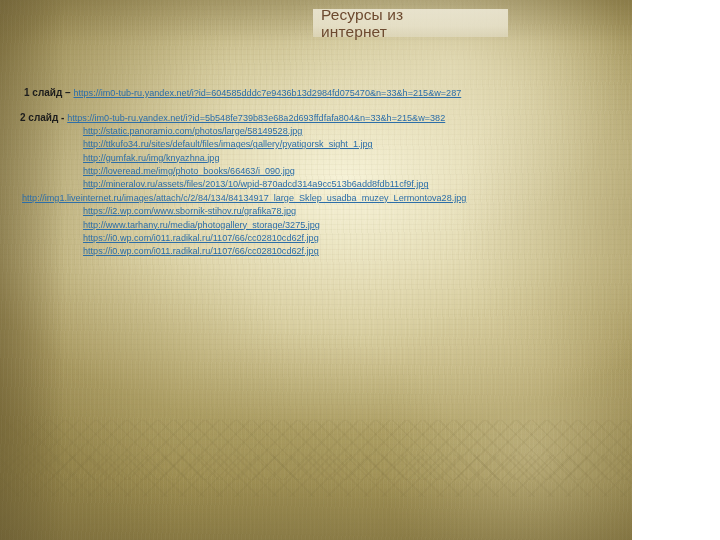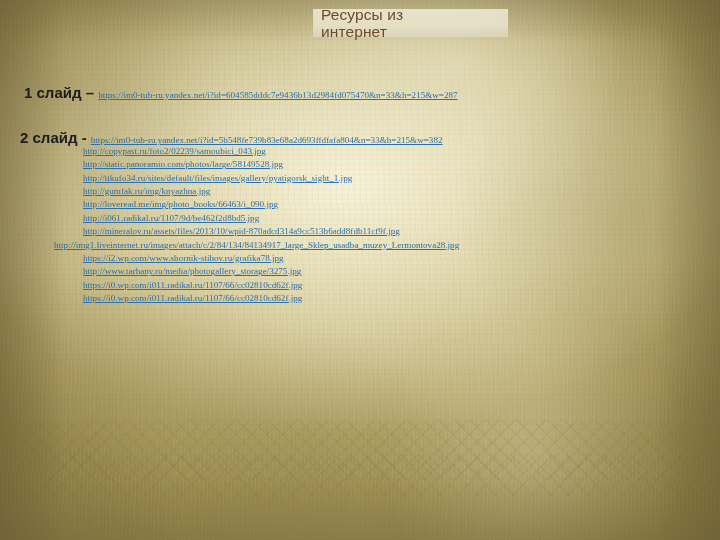--- a/index.html
+++ b/index.html
@@ -8,21 +8,21 @@
   }
   body {
     width: 720px;
     height: 540px;
     overflow: hidden;
     font-family: "Liberation Sans", sans-serif;
   }
 
   #slide {
     position: relative;
-    width: 720px;
+    width: 632px;
     height: 540px;
     overflow: hidden;
     background-color: #cdc49b;
   }
 
   
   .bg-layer {
     position: absolute;
     left: 0; top: 0;
     width: 720px;
@@ -118,36 +118,35 @@
   }
   .line {
     white-space: nowrap;
     padding-left: 24px;
     height: 13.4px;
   }
   .line.indent {
     padding-left: 83px;
   }
   .line.indent-sm {
-    padding-left: 54px;
+    padding-left: 22px;
   }
   .line.gap-above {
-    margin-top: 32px;
+    margin-top: 12px;
     padding-left: 20px;
   }
   .lead {
     font-weight: bold;
     color: #1c1c1c;
-    font-size: 15px;
+    font-size: 10px;
   }
   .url {
     color: #2c6ea8;
     text-decoration: underline;
     text-underline-offset: 1px;
-    font-family: Liberation Serif, serif;
   }
 </style>
 </head>
 <body>
 
 <div id="slide">
 
   <div class="bg-layer bg-base"></div>
   <div class="bg-layer bg-streaks"></div>
   <div class="bg-layer bg-mottle"></div>
@@ -156,26 +155,24 @@
   <div class="bg-layer bg-vignette"></div>
 
   <div id="title-block">
     <div id="title-plate"></div>
     <span id="title-text"><span>Ресурсы из</span><br><span>интернет</span></span>
   </div>
 
   <div id="content">
       <div class="line "><span class="lead">1 слайд – </span><span class="url">https://im0-tub-ru.yandex.net/i?id=604585dddc7e9436b13d2984fd075470&amp;n=33&amp;h=215&amp;w=287</span></div>
       <div class="line  gap-above"><span class="lead">2 слайд - </span><span class="url">https://im0-tub-ru.yandex.net/i?id=5b548fe739b83e68a2d693ffdfafa804&amp;n=33&amp;h=215&amp;w=382</span></div>
-      <div class="line indent"><span class="url">http://copypast.ru/foto2/02239/samoubici_043.jpg</span></div>
       <div class="line indent"><span class="url">http://static.panoramio.com/photos/large/58149528.jpg</span></div>
       <div class="line indent"><span class="url">http://ttkufo34.ru/sites/default/files/images/gallery/pyatigorsk_sight_1.jpg</span></div>
       <div class="line indent"><span class="url">http://gumfak.ru/img/knyazhna.jpg</span></div>
       <div class="line indent"><span class="url">http://loveread.me/img/photo_books/66463/i_090.jpg</span></div>
-      <div class="line indent"><span class="url">http://i061.radikal.ru/1107/9d/be462f2d8bd5.jpg</span></div>
       <div class="line indent"><span class="url">http://mineralov.ru/assets/files/2013/10/wpid-870adcd314a9cc513b6add8fdb11cf9f.jpg</span></div>
       <div class="line indent-sm"><span class="url">http://img1.liveinternet.ru/images/attach/c/2/84/134/84134917_large_Sklep_usadba_muzey_Lermontova28.jpg</span></div>
       <div class="line indent"><span class="url">https://i2.wp.com/www.sbornik-stihov.ru/grafika78.jpg</span></div>
       <div class="line indent"><span class="url">http://www.tarhany.ru/media/photogallery_storage/3275.jpg</span></div>
       <div class="line indent"><span class="url">https://i0.wp.com/i011.radikal.ru/1107/66/cc02810cd62f.jpg</span></div>
       <div class="line indent"><span class="url">https://i0.wp.com/i011.radikal.ru/1107/66/cc02810cd62f.jpg</span></div>
     </div>
 
 </div>
 

